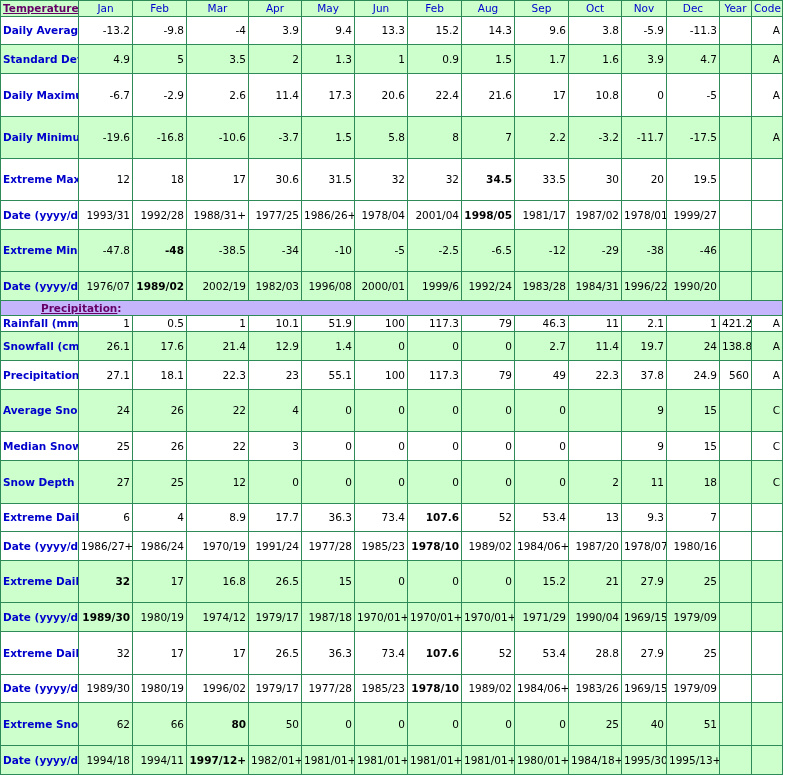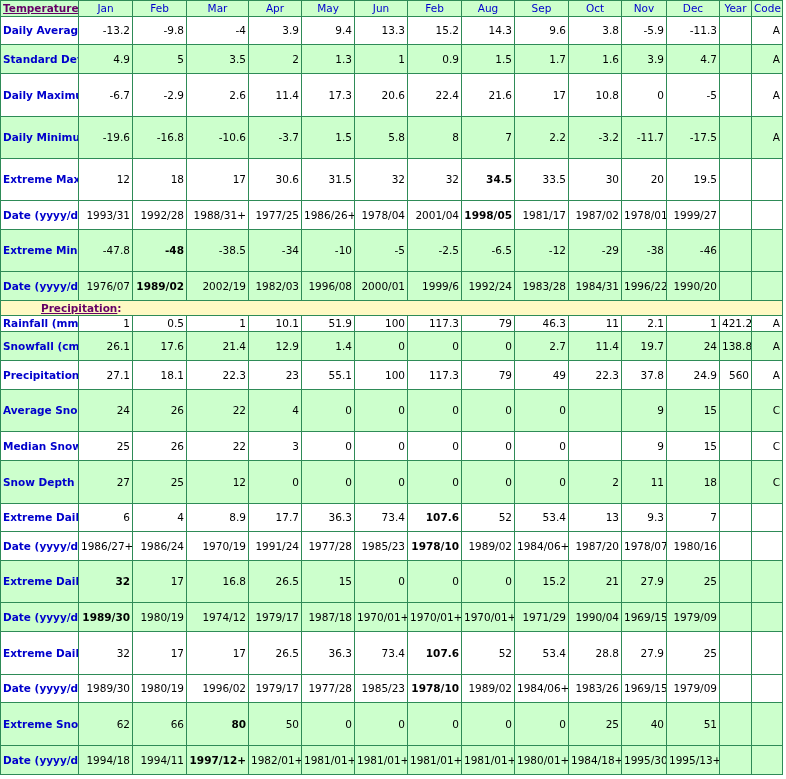--- a/index.html
+++ b/index.html
@@ -18,21 +18,21 @@
     overflow: hidden;
     white-space: nowrap;
     line-height: 13px;
   }
   th.mhdr { font-weight: normal; color: #0000cc; text-align: center; background: #ccffcc; }
   th.rlabel { font-weight: bold; color: #0000cc; text-align: left; white-space: normal; vertical-align: middle; line-height: 13px; }
   td.val { text-align: right; vertical-align: middle; }
   td.val.b { font-weight: bold; }
   tr.w td, tr.w th { background: #ffffff; }
   tr.g td, tr.g th { background: #ccffcc; }
-  tr.sec td { background: #fef9c3; text-align: left; padding-left: 40px; }
+  tr.sec td { background: #c4b5fd; text-align: left; padding-left: 40px; }
   .section-title { color: #660066; font-weight: bold; text-decoration: underline; }
   .section-colon { color: #660066; font-weight: bold; }
   tr.thick > * { border-top: 3px solid #2e8b57; }
   .corner { text-align: left !important; background: #ccffcc; }
 </style>
 </head>
 <body>
 
 <table class="climate">
   <colgroup>

